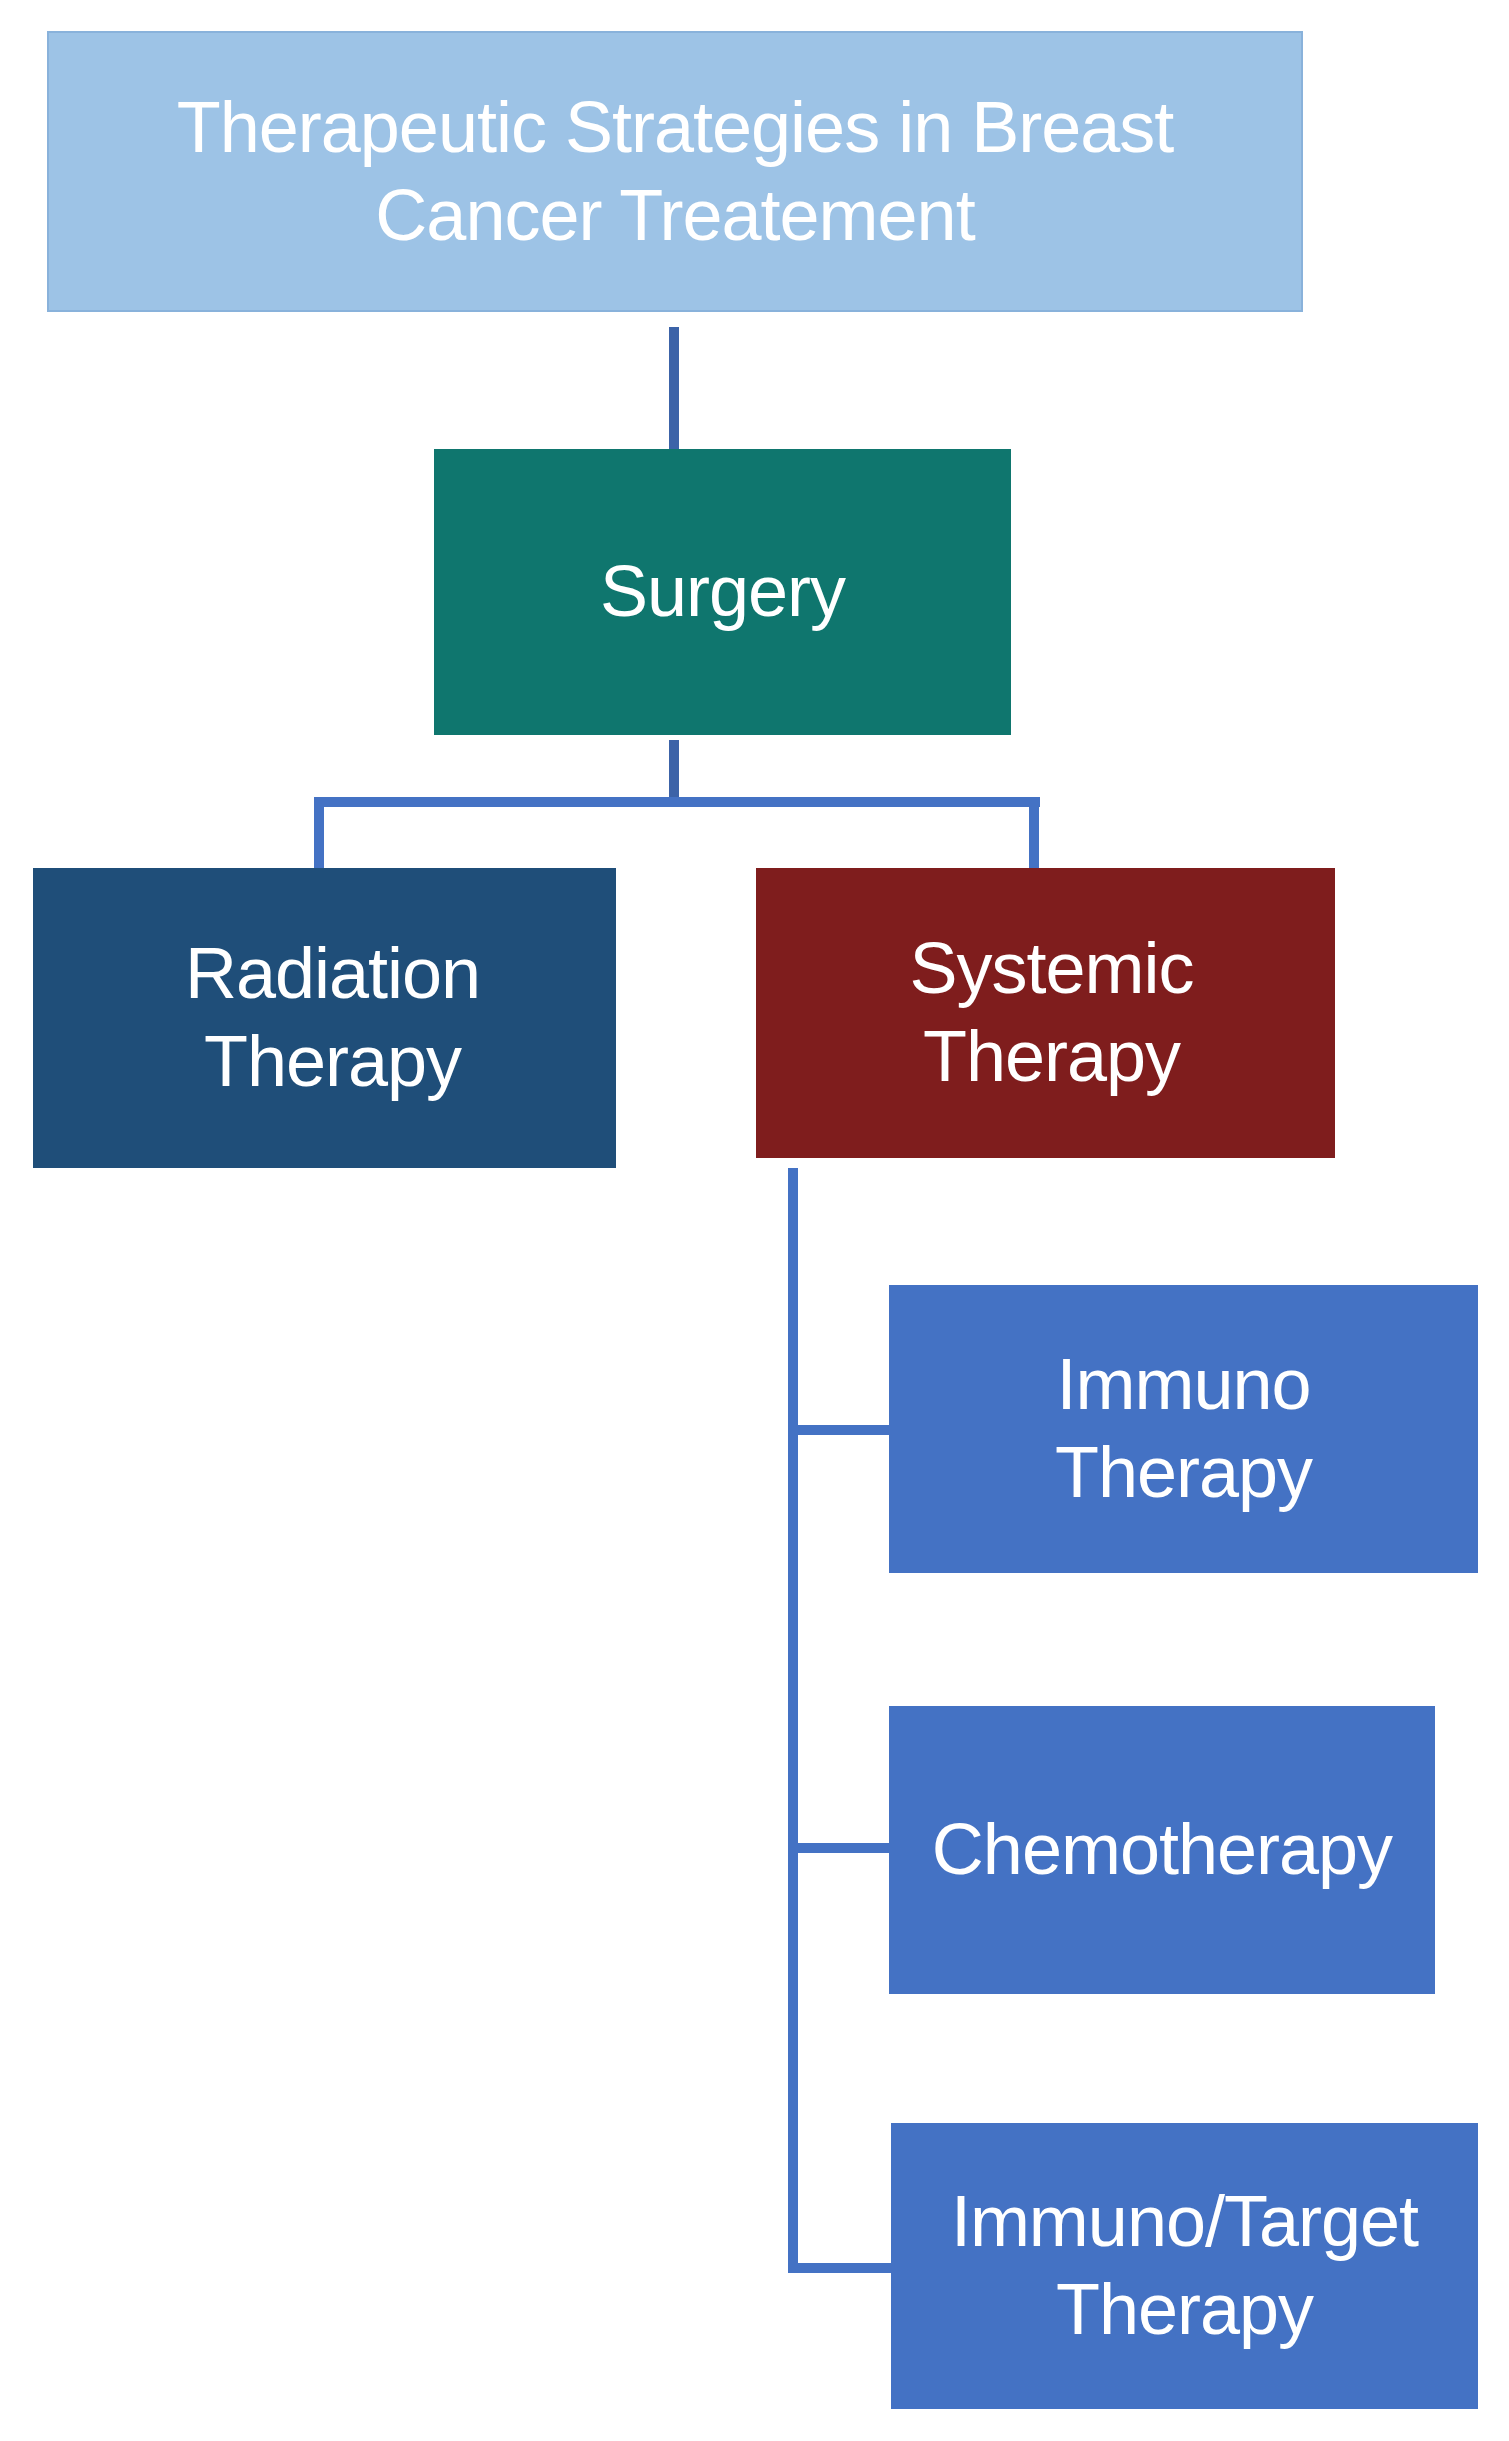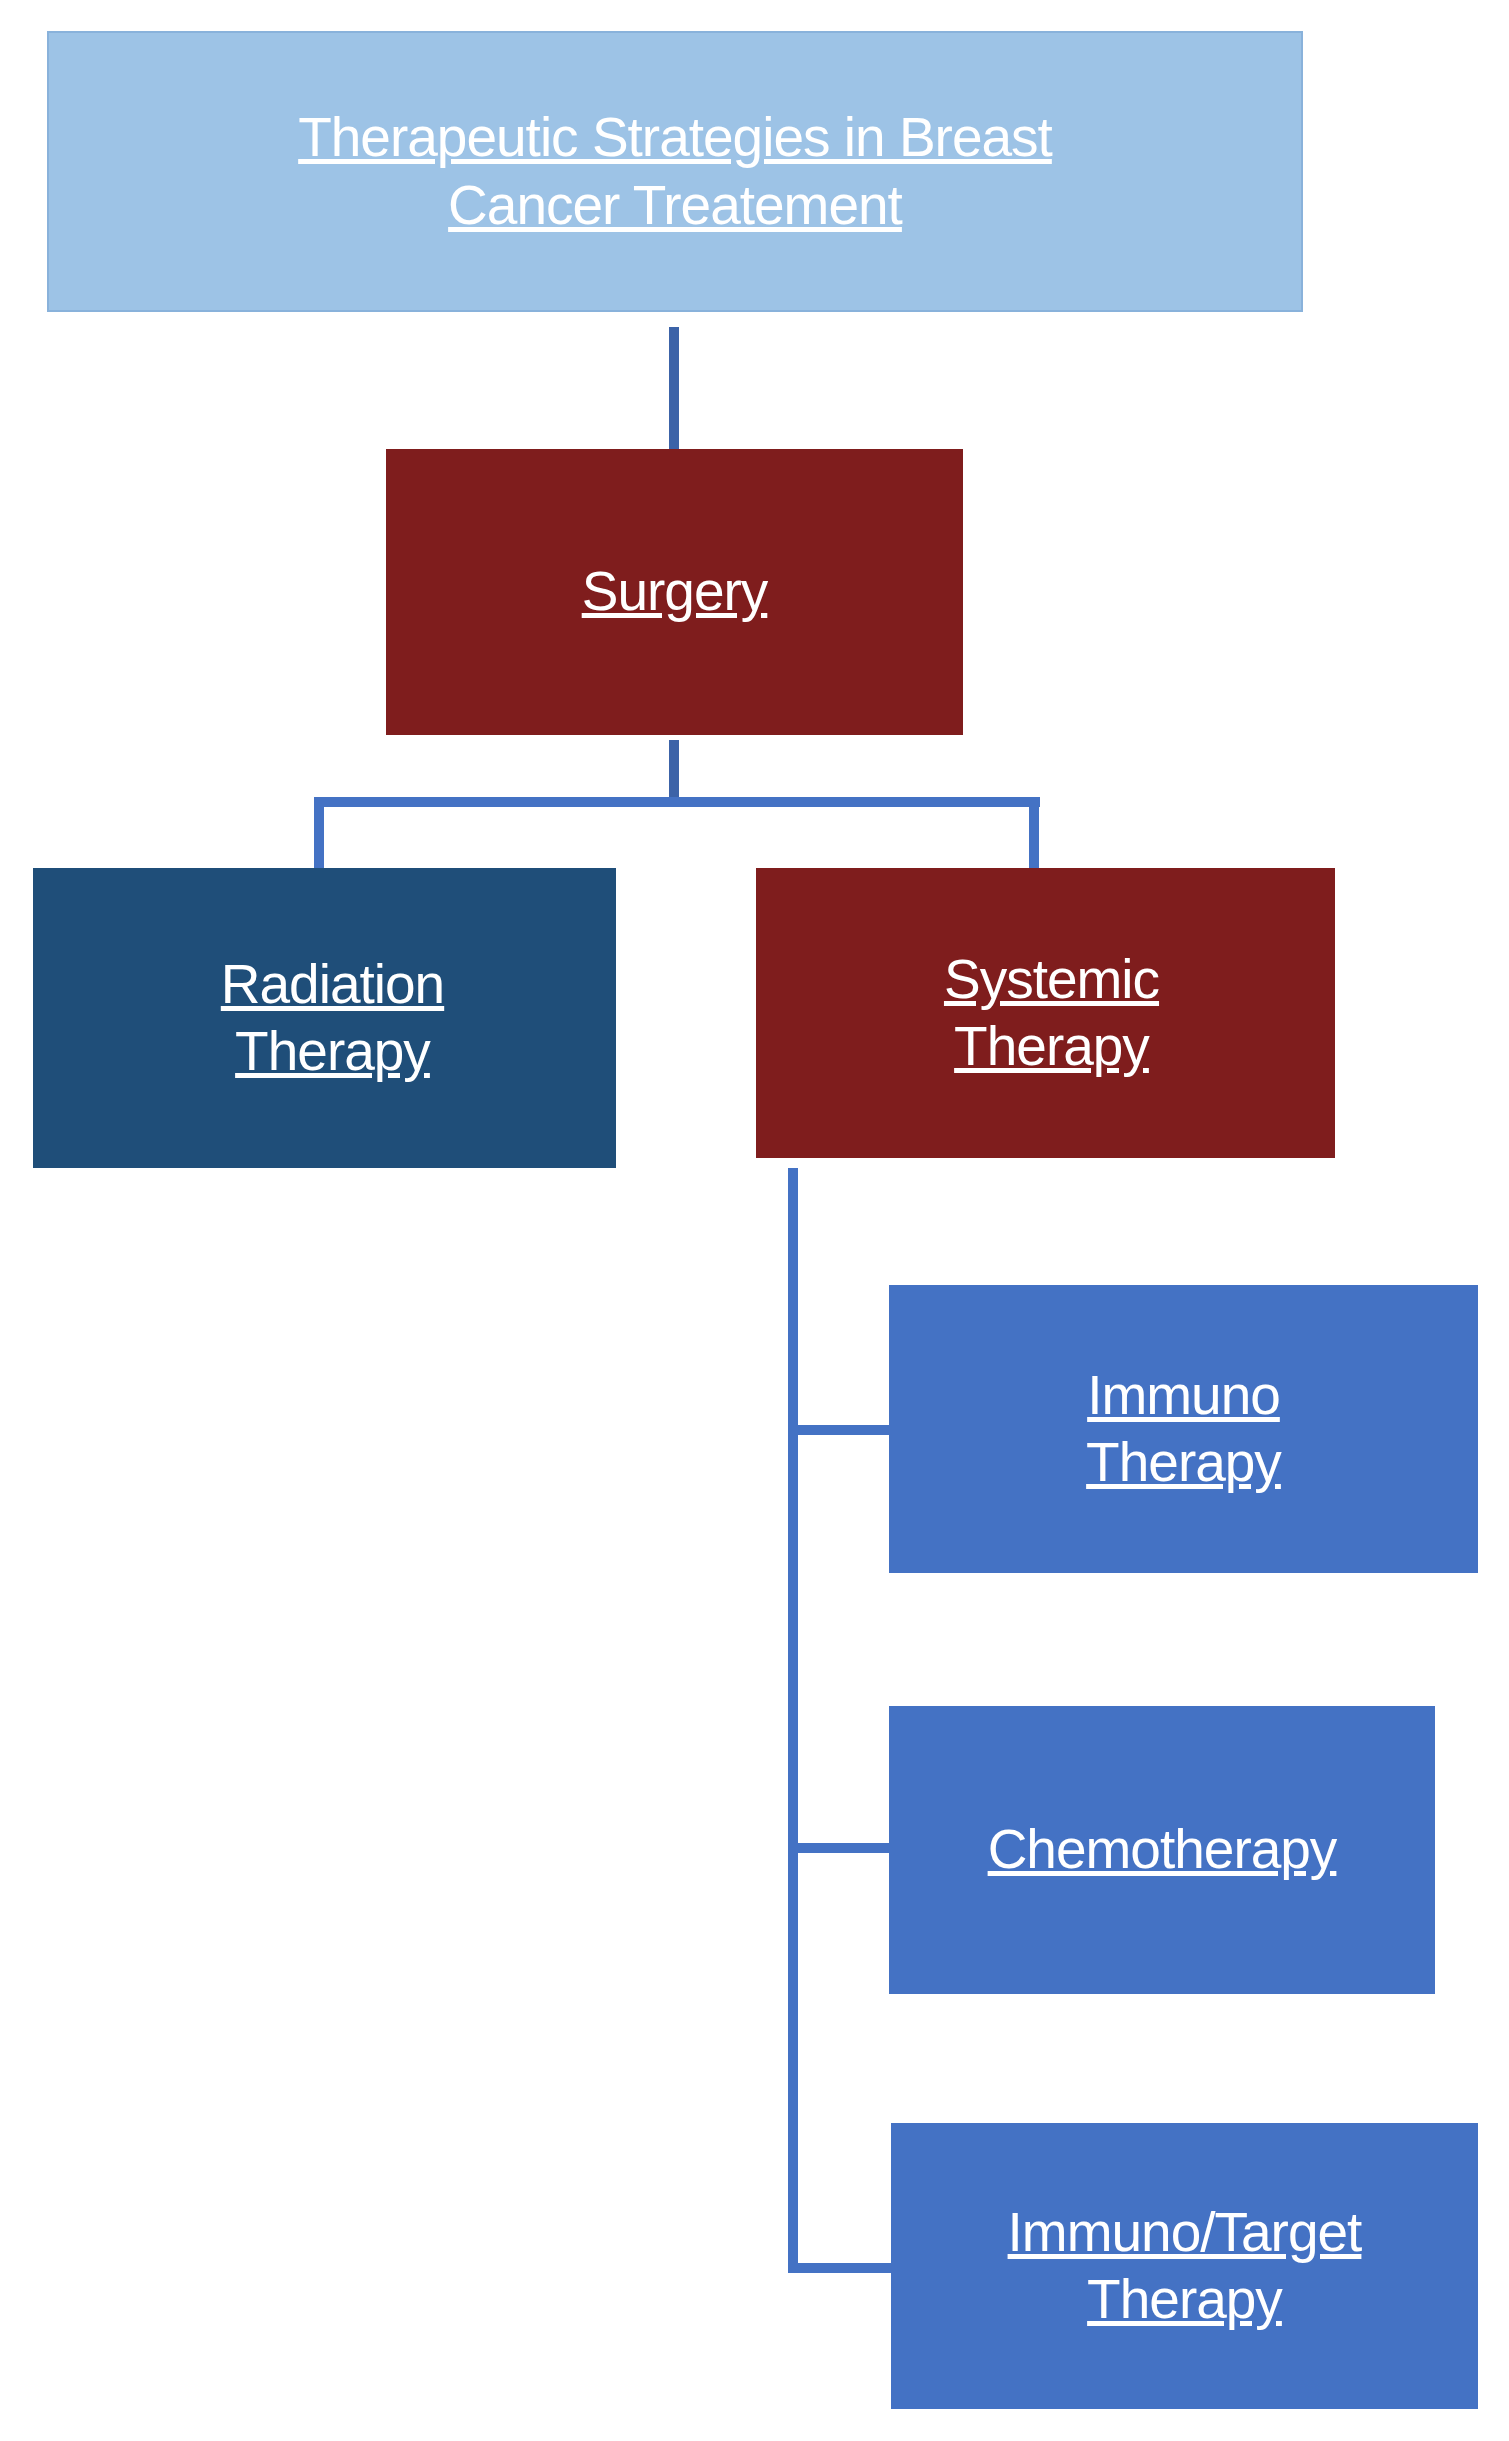--- a/index.html
+++ b/index.html
@@ -18,25 +18,24 @@
   .node {
     position: absolute;
     display: flex;
     align-items: center;
     justify-content: center;
     text-align: center;
     box-sizing: border-box;
   }
   .node-label {
     color: #ffffff;
-    font-size: 55px;
+    font-size: 72px;
     line-height: 1.22;
     letter-spacing: -1px;
     white-space: pre-line;
-    text-decoration: underline;
   }
   .edge {
     position: absolute;
   }
 
   
   #node-title      { left: 47px;  top: 31px;   width: 1256px; height: 281px; border: 2.9px solid #89b2db; }
   #node-surgery    { left: 386px; top: 449px;  width: 577px;  height: 286px; }
   #node-radiation  { left: 33px;  top: 868px;  width: 583px;  height: 300px; padding-left: 16px; }
   #node-systemic   { left: 756px; top: 868px;  width: 579px;  height: 290px; }
@@ -68,21 +67,21 @@
   <div class="edge" id="edge-systemic-trunk-v" style="background: rgb(68, 114, 196);"></div>
   <div class="edge" id="edge-trunk-hormone-h" style="background: rgb(68, 114, 196);"></div>
   <div class="edge" id="edge-trunk-chemo-h" style="background: rgb(68, 114, 196);"></div>
   <div class="edge" id="edge-trunk-immuno-h" style="background: rgb(68, 114, 196);"></div>
 
   <div class="node" id="node-title" style="background: rgb(157, 195, 230);">
     <span class="node-label">Therapeutic Strategies in Breast
 Cancer Treatement</span>
   </div>
 
-  <div class="node" id="node-surgery" style="background: #7f1d1d;">
+  <div class="node" id="node-surgery" style="background: #0f766e; margin-left: 48px;">
     <span class="node-label">Surgery</span>
   </div>
 
   <div class="node" id="node-radiation" style="background: rgb(31, 78, 121);">
     <span class="node-label">Radiation
 Therapy</span>
   </div>
 
   <div class="node" id="node-systemic" style="background: #7f1d1d; padding-left: 12px;">
     <span class="node-label">Systemic

